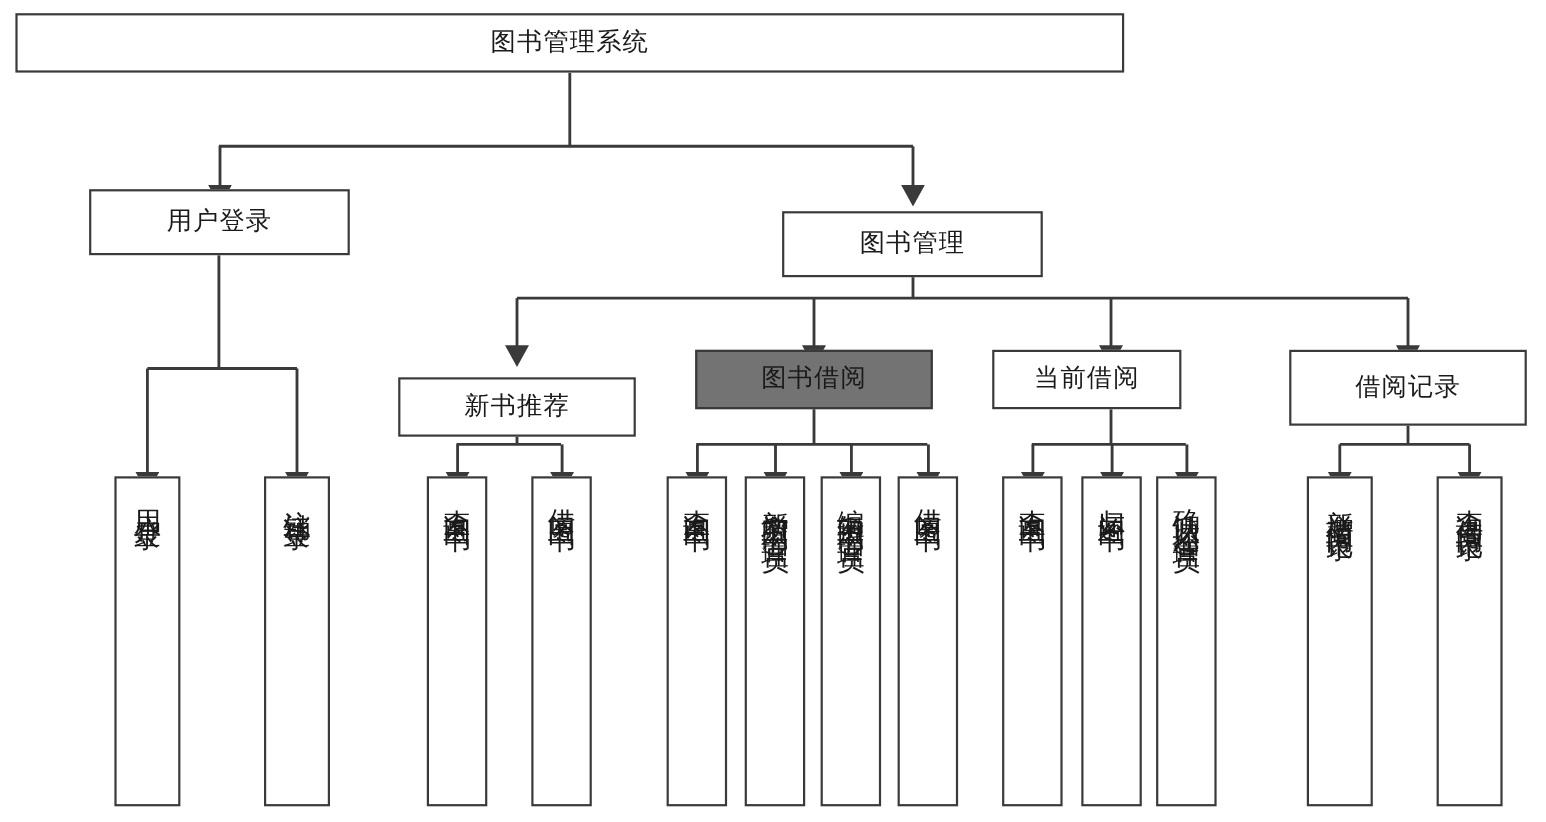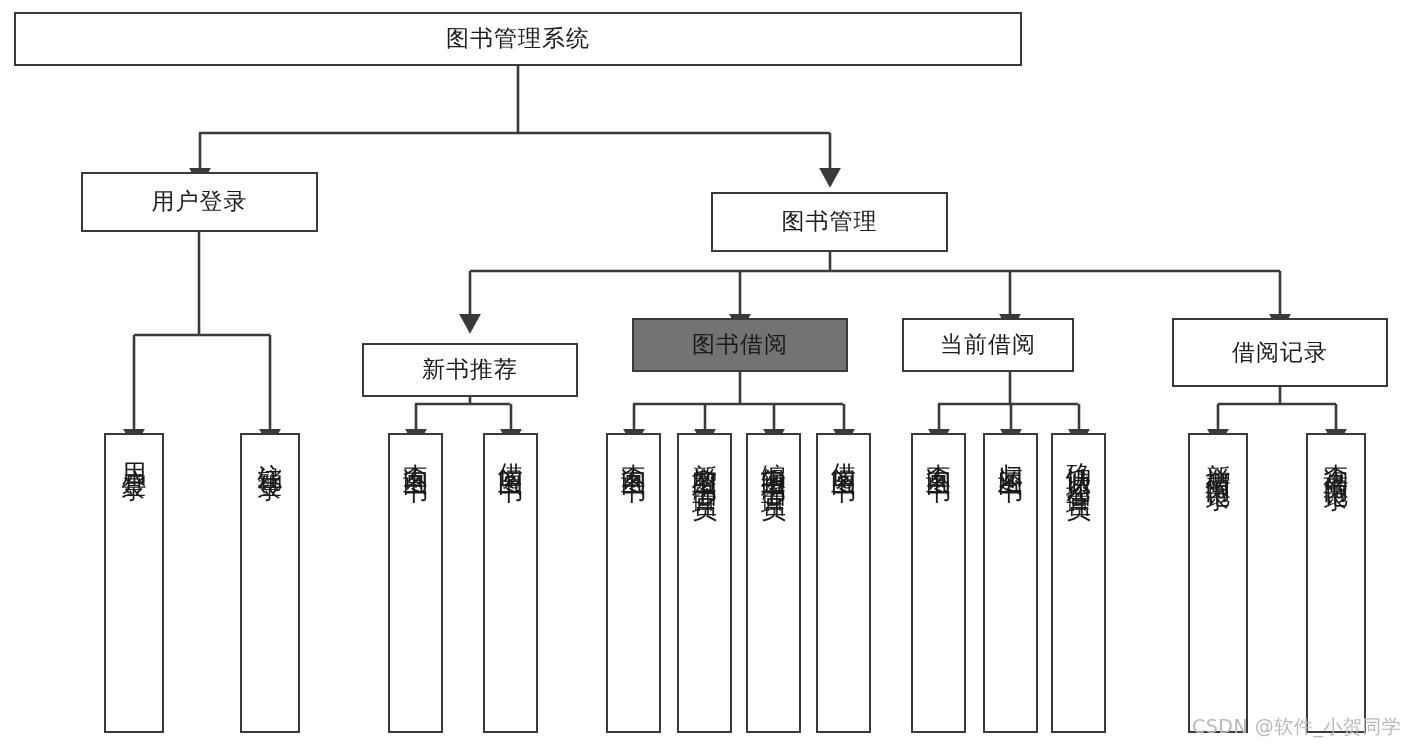--- a/index.html
+++ b/index.html
@@ -172,14 +172,13 @@
         <span class="node-label">确认归还（管理员）</span>
       </div>
       <div class="node vert" style="left: 1188px; top: 433px; width: 60px; height: 300px; border-color: rgb(58, 58, 58); background: rgb(255, 255, 255);">
         <span class="node-label">新增借阅记录</span>
       </div>
       <div class="node vert" style="left: 1306px; top: 433px; width: 60px; height: 300px; border-color: rgb(58, 58, 58); background: rgb(255, 255, 255);">
         <span class="node-label">查询借阅记录</span>
       </div>
     </div>
 
-  <div class="watermark" style="left: 1192px; top: 714px; color: rgb(184, 184, 184);">CSDN @软件_小贺同学</div>
 </div>
 
 </body></html>

